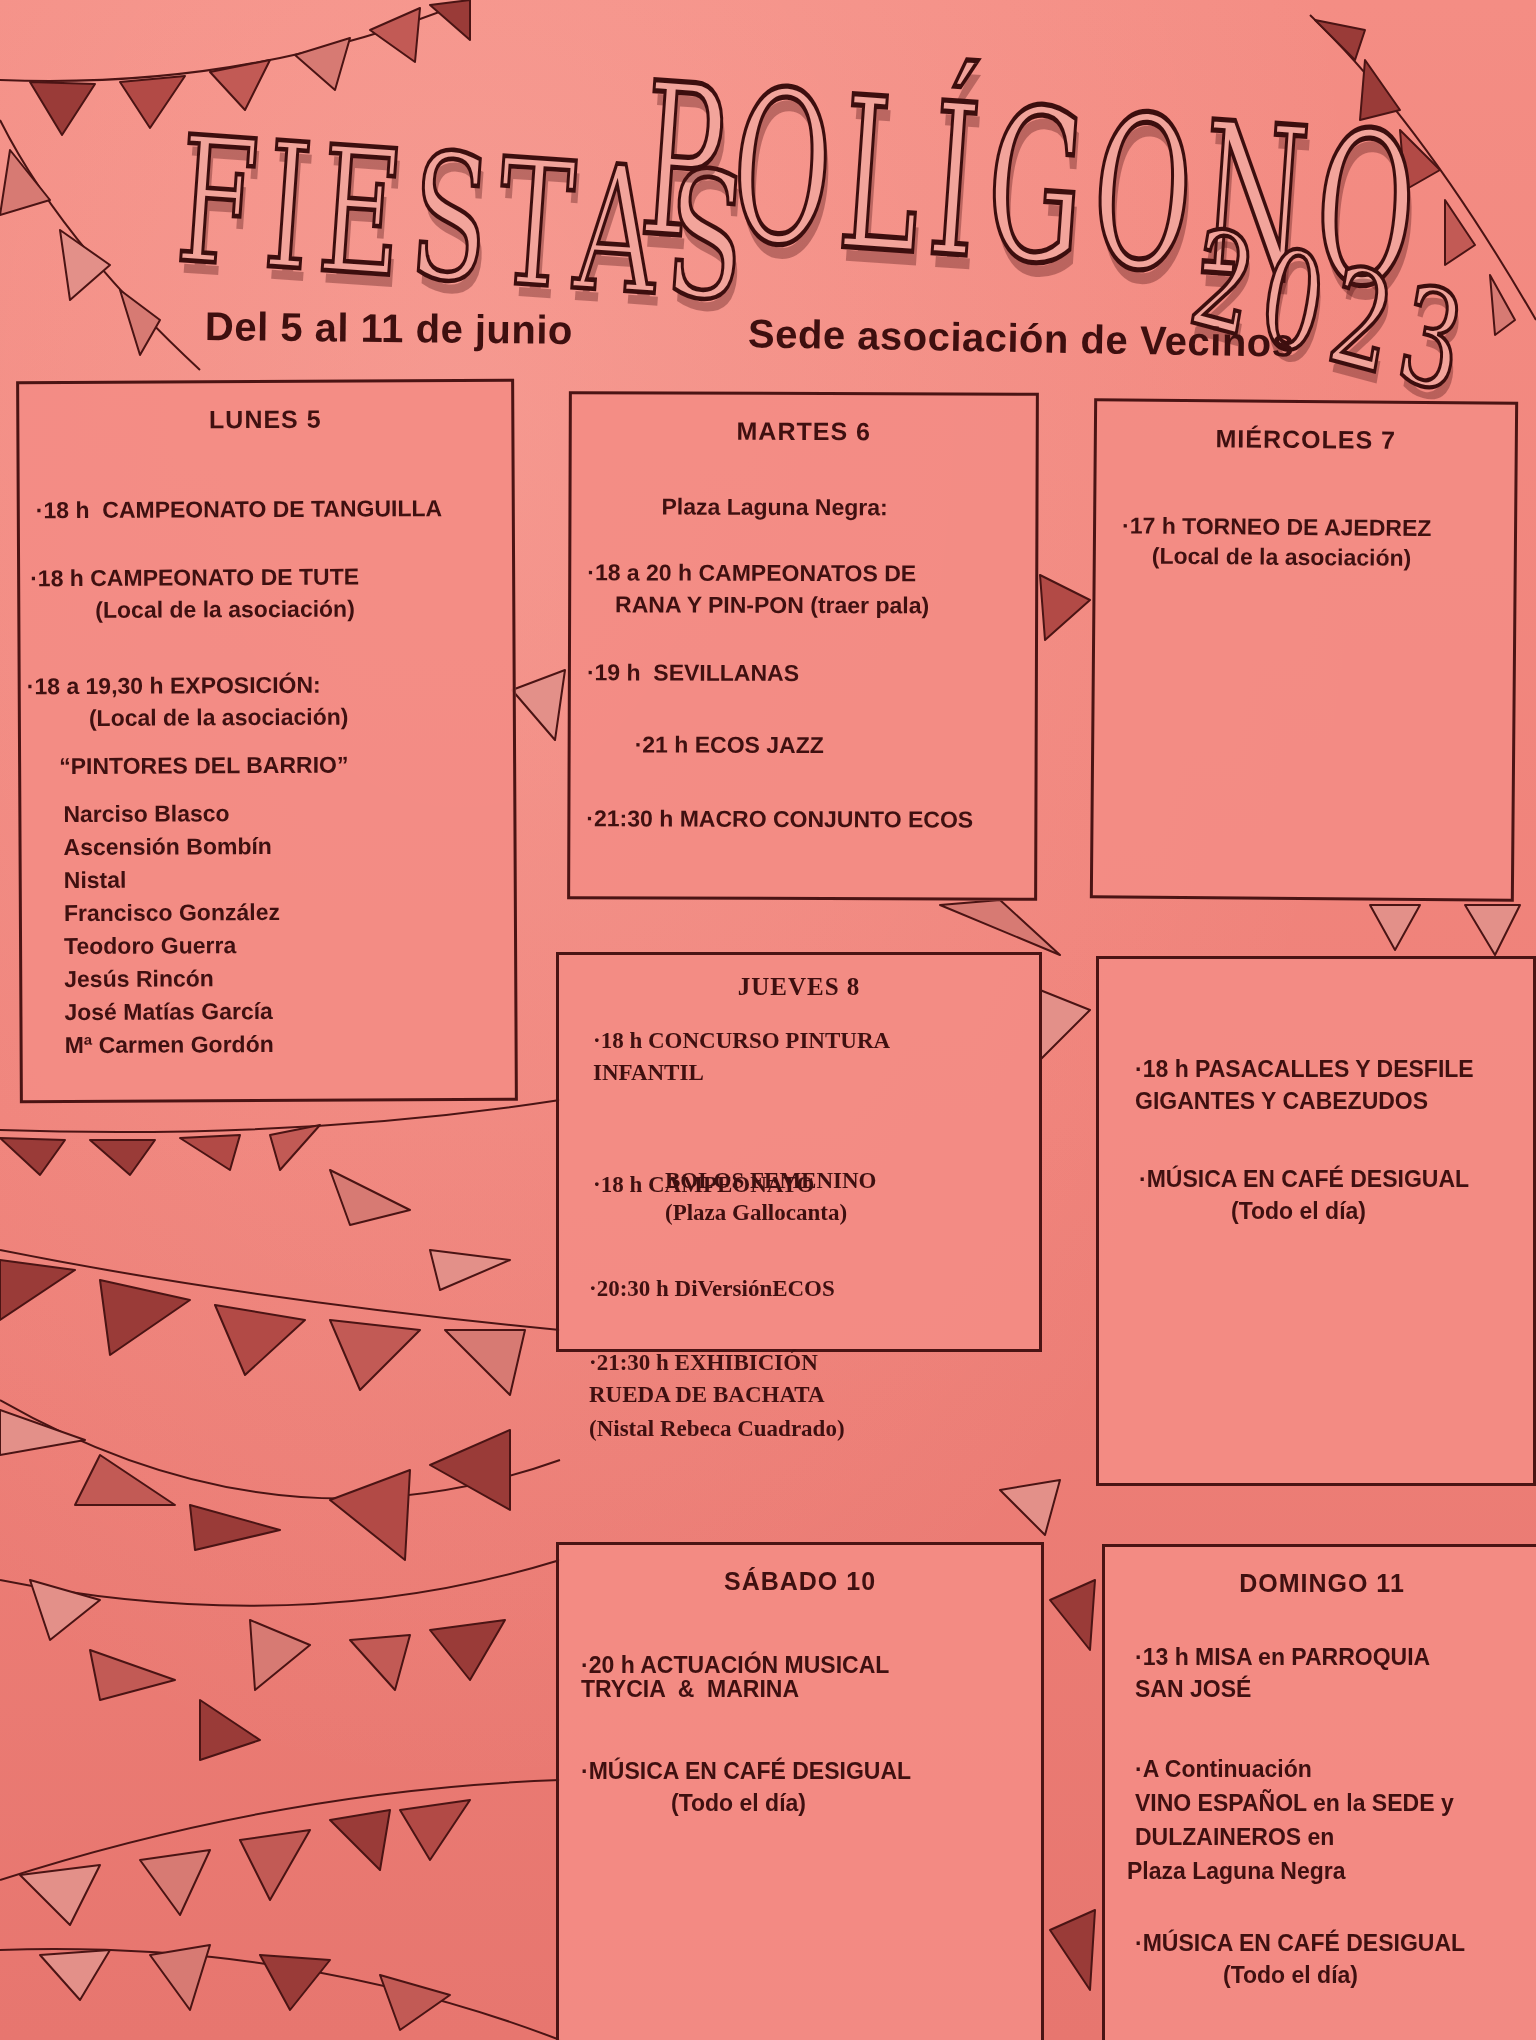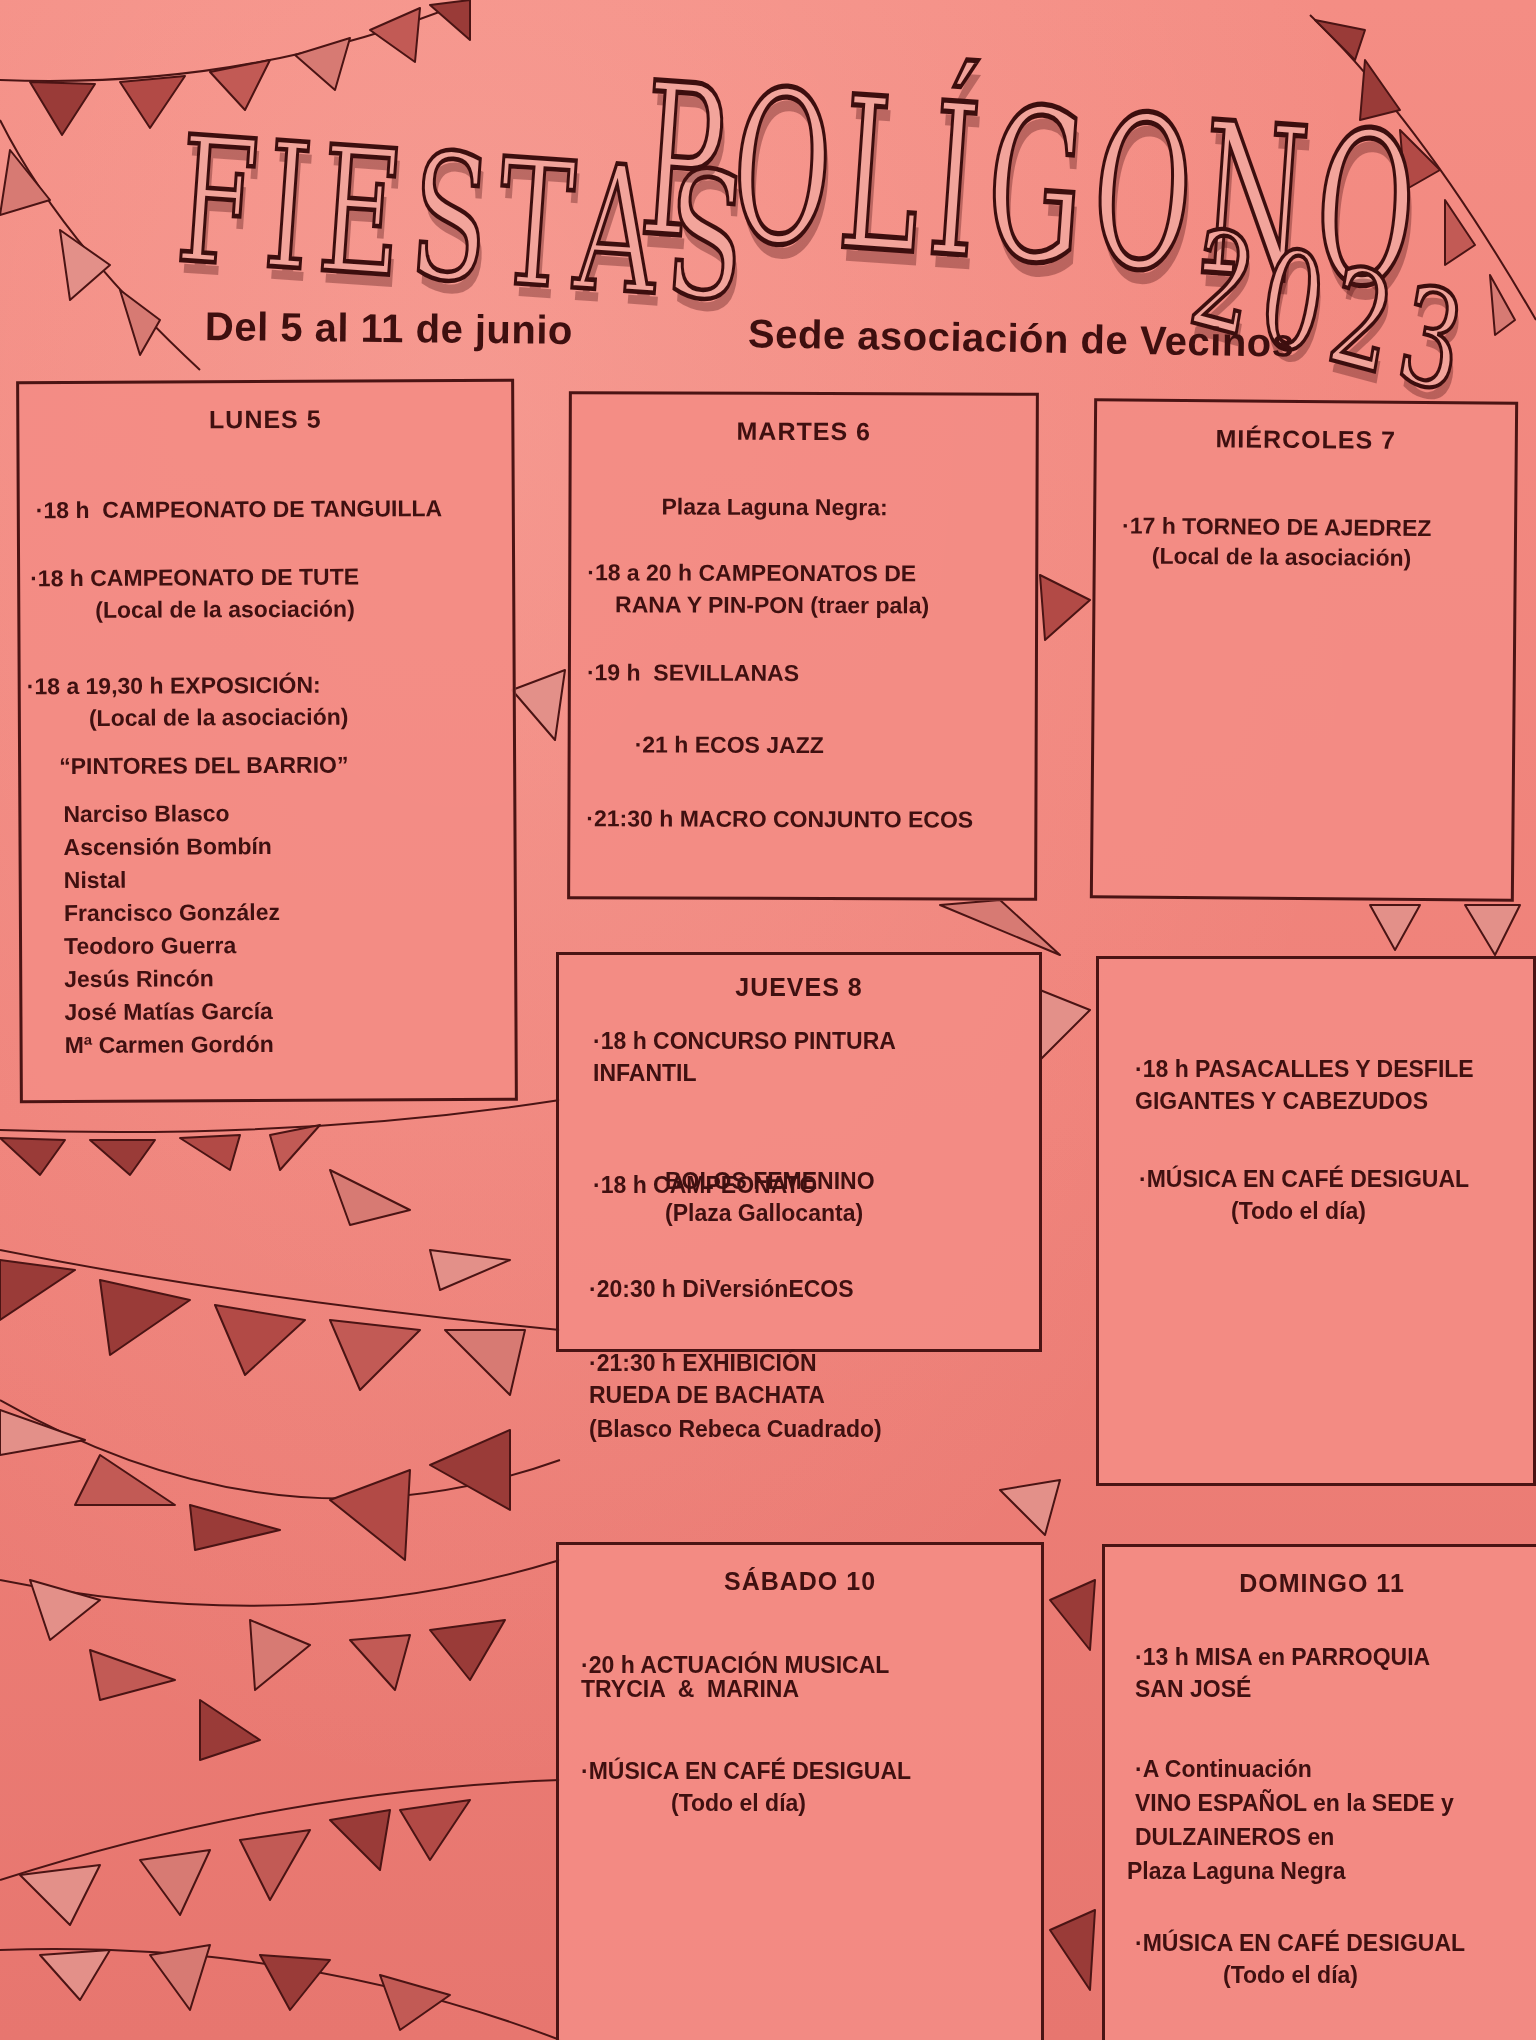--- a/index.html
+++ b/index.html
@@ -42,21 +42,21 @@
     box-sizing: border-box;
   }
   .box h2 {
     margin: 0; text-align: center; font-size: 25px; font-weight: 700;
     letter-spacing: 1px; padding-top: 20px;
   }
   .box .ev { position: absolute; white-space: pre; }
   #lunes { left: 18px; top: 380px; width: 498px; height: 722px; transform: rotate(-0.3deg); }
   #martes { left: 568px; top: 392px; width: 470px; height: 508px; transform: rotate(0.2deg); }
   #miercoles { left: 1092px; top: 400px; width: 424px; height: 500px; transform: rotate(0.5deg); }
-  #jueves { left: 556px; top: 952px; width: 486px; height: 400px; }
+  #jueves { left: 556px; top: 952px; width: 486px; height: 400px; font-family: Liberation Serif, serif; }
   #viernes { left: 1096px; top: 956px; width: 440px; height: 530px; }
   #sabado { left: 556px; top: 1542px; width: 488px; height: 520px; }
   #domingo { left: 1102px; top: 1544px; width: 440px; height: 520px; }
   .names div { line-height: 33px; }
 </style>
 </head>
 <body>
 
 <div class="paper"></div>
 
@@ -180,21 +180,21 @@
 <div class="box" id="jueves">
   <h2 style="padding-top:16px;">JUEVES  8</h2>
   <div class="ev" style="left:34px; top:70px;">·18 h CONCURSO PINTURA</div>
   <div class="ev" style="left:34px; top:102px;">INFANTIL</div>
   <div class="ev" style="left:34px; top:182px;margin-top:32px;">·18 h CAMPEONATO</div>
   <div class="ev" style="left:106px; top:210px;">BOLOS FEMENINO</div>
   <div class="ev" style="left:106px; top:242px;text-align:center;">(Plaza Gallocanta)</div>
   <div class="ev" style="left:30px; top:318px;">·20:30 h DiVersiónECOS</div>
   <div class="ev" style="left:30px; top:392px;">·21:30 h EXHIBICIÓN</div>
   <div class="ev" style="left:30px; top:424px;">RUEDA DE BACHATA</div>
-  <div class="ev" style="left:30px; top:458px;">(Blasco Rebeca Cuadrado)</div>
+  <div class="ev" style="left:30px; top:458px;">(Nistal Rebeca Cuadrado)</div>
 </div>
 
 <div class="box" id="viernes">
   <div class="ev" style="left:36px; top:94px;">·18 h PASACALLES Y DESFILE</div>
   <div class="ev" style="left:36px; top:126px;">GIGANTES Y CABEZUDOS</div>
   <div class="ev" style="left:40px; top:204px;">·MÚSICA EN CAFÉ DESIGUAL</div>
   <div class="ev" style="left:132px; top:236px;">(Todo el día)</div>
 </div>
 
 <div class="box" id="sabado">

